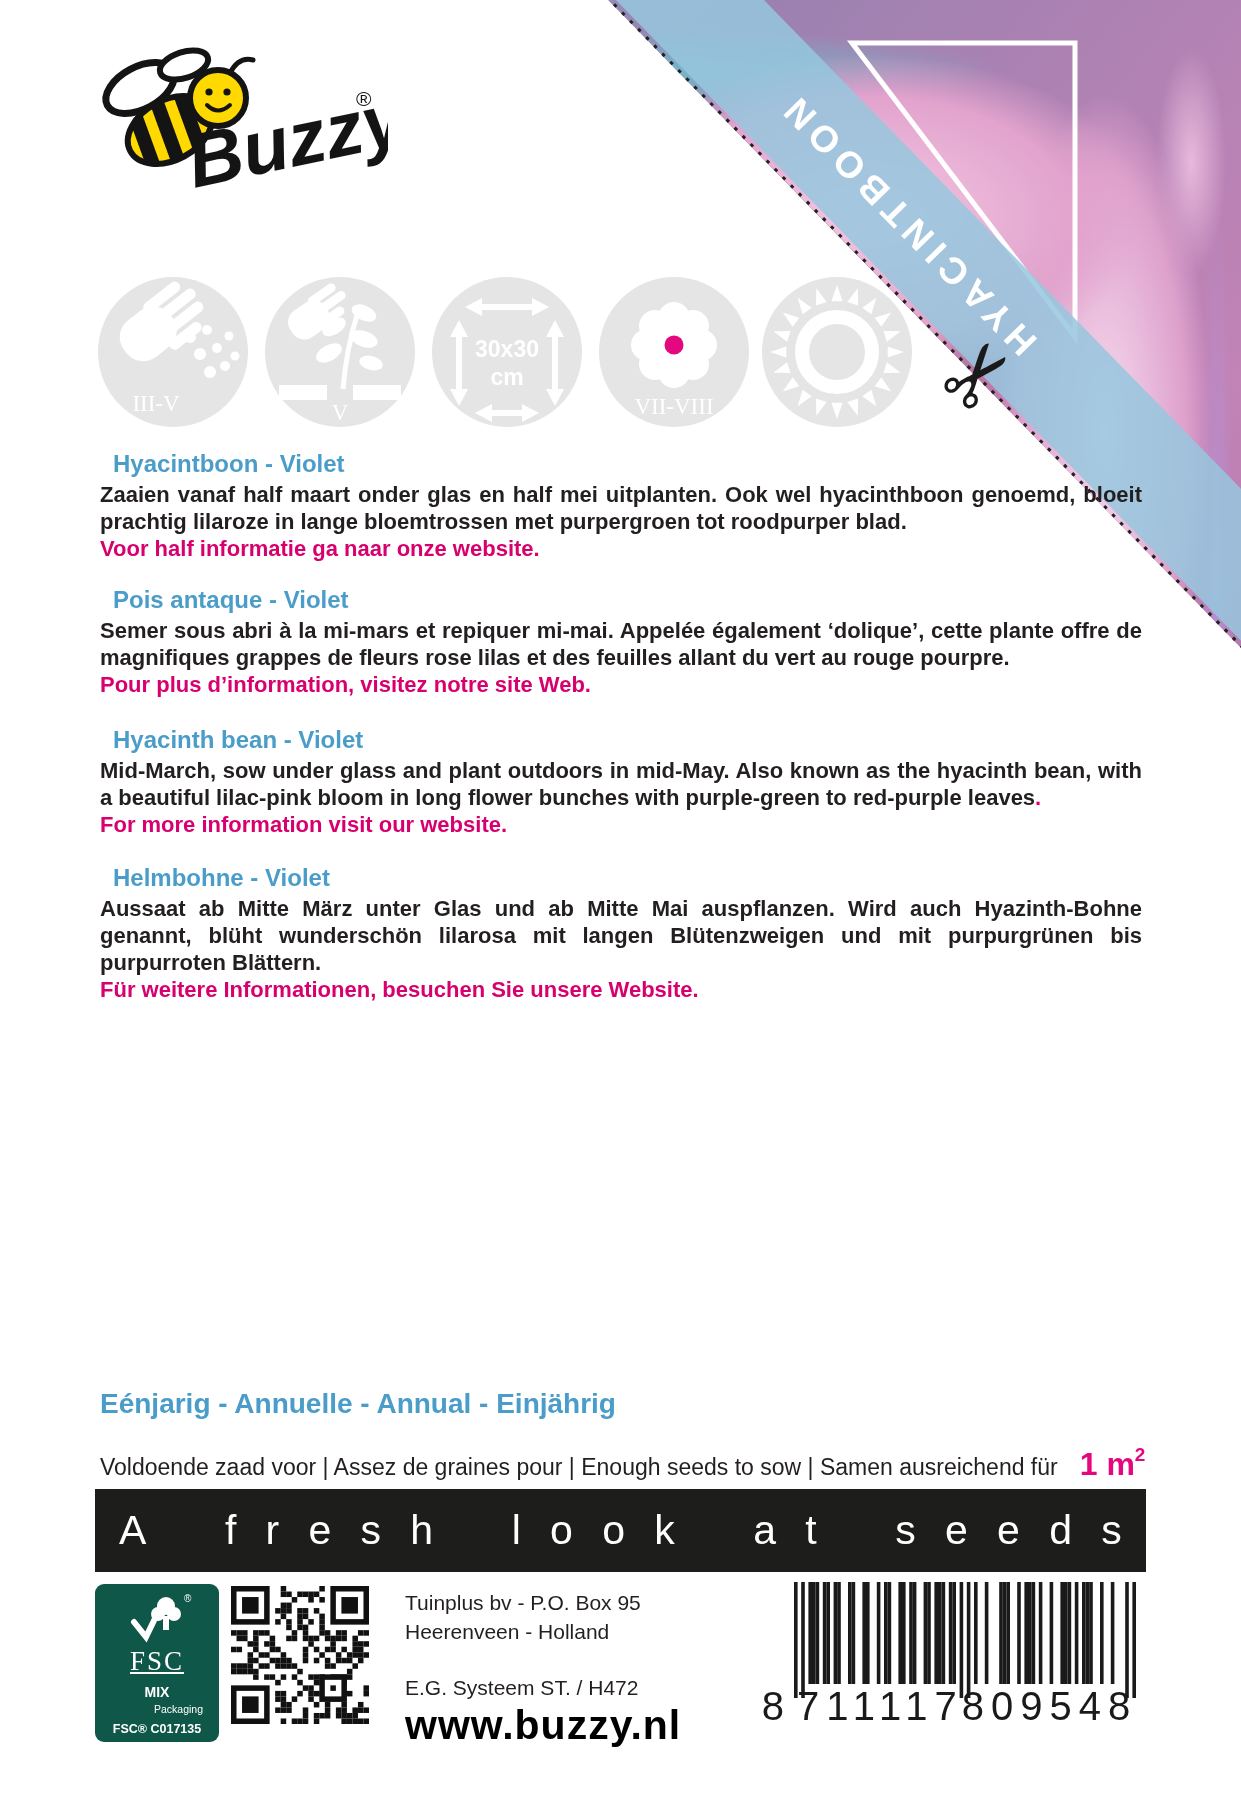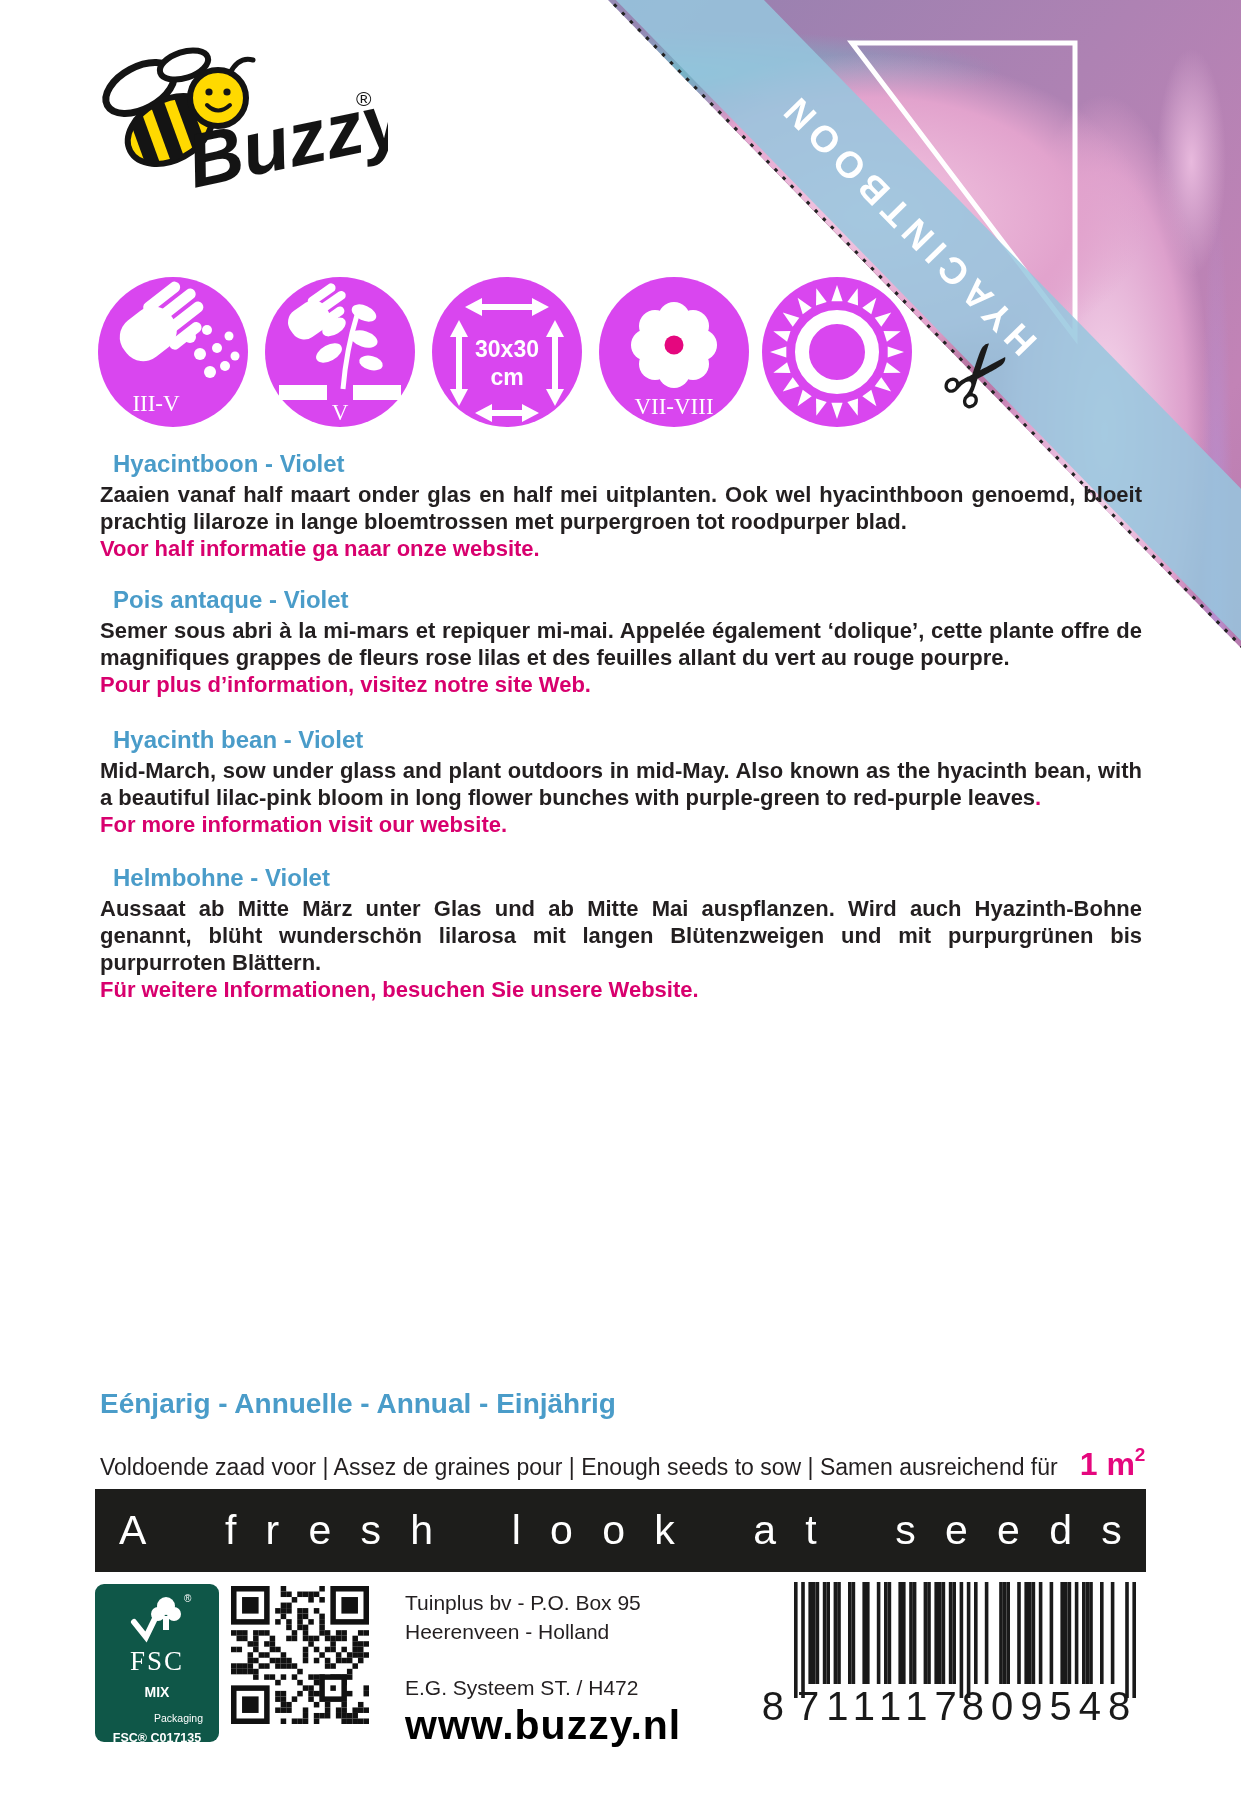--- a/index.html
+++ b/index.html
@@ -26,21 +26,21 @@
   .ribbon{position:absolute;left:388px;top:232px;width:1160px;height:106px;
           background:rgba(151,199,222,0.85);transform:rotate(45.7deg);
           display:flex;align-items:center;justify-content:center;}
   .ribbon-text{transform:rotate(180deg);color:#fff;font-weight:bold;font-size:37px;
                letter-spacing:7px;margin-right:170px;white-space:nowrap;}
   .cutline{position:absolute;inset:0;pointer-events:none;}
   .scissors{position:absolute;left:942px;top:332px;font-size:86px;line-height:1;color:#1a1a1a;
             transform:rotate(-50deg);font-family:"DejaVu Sans",sans-serif;}
 
   
-  .circle{position:absolute;top:277px;width:150px;height:150px;border-radius:50%;background:#d946ef;}
+  .circle{position:absolute;top:277px;width:150px;height:150px;border-radius:50%;background:#e5e5e5;}
   .circle svg{display:block;width:150px;height:150px;}
   .circle text{fill:#fff;font-family:"Liberation Serif","DejaVu Serif",serif;font-size:23px;}
   .circle text.dim{font-family:"Liberation Sans","DejaVu Sans",sans-serif;font-weight:bold;}
 
   
   .lang-block{position:absolute;left:100px;width:1042px;}
   .lang-block h2{margin:0 0 3px 13px;font-size:24px;line-height:28px;color:#4a9cc9;font-weight:bold;}
   .lang-block p{margin:0;font-size:22px;line-height:27px;font-weight:bold;}
   .lang-block p.body{text-align:justify;}
   .lang-block p.link{color:#d8006e;}
@@ -54,23 +54,23 @@
 
   
   .tagline-bar{position:absolute;left:95px;top:1489px;width:1051px;height:83px;background:#1d1d1b;
                display:flex;align-items:center;padding:0 24px;box-sizing:border-box;}
   .tagline{display:flex;justify-content:space-between;width:100%;color:#fff;font-size:41px;font-weight:400;}
   .tagline .sp{width:20px;}
 
   
   .fsc{position:absolute;left:95px;top:1584px;width:124px;height:158px;background:#0f5748;border-radius:9px;
        color:#fff;text-align:center;box-sizing:border-box;padding-top:6px;}
-  .fsc-name{font-family:"Liberation Serif","DejaVu Serif",serif;font-size:27px;letter-spacing:2px;margin-top:-4px;}
+  .fsc-name{font-family:"Liberation Serif","DejaVu Serif",serif;font-size:27px;letter-spacing:2px;margin-top:-4px;text-decoration:underline;}
   .fsc-mix{font-size:14px;font-weight:bold;margin-top:7px;}
-  .fsc-pack{font-size:10.5px;margin-top:12px;padding-left:43px;}
+  .fsc-pack{font-size:10.5px;margin-top:3px;padding-left:43px;}
   .fsc-lic{font-size:12.5px;font-weight:bold;margin-top:7px;}
   .qr{position:absolute;left:231px;top:1586px;width:138px;height:138px;background:#fff;}
   .addr{position:absolute;left:405px;top:1588px;font-size:21px;line-height:29px;}
   .system{position:absolute;left:405px;top:1676px;font-size:21px;}
   .website{position:absolute;left:405px;top:1702px;font-size:41px;font-weight:bold;color:#000000;letter-spacing:1px;}
   .barcode{position:absolute;left:748px;top:1582px;}
   .barcode text{font-family:"Liberation Sans","DejaVu Sans",sans-serif;fill:#1a1a1a;}
 </style>
 </head>
 <body>

